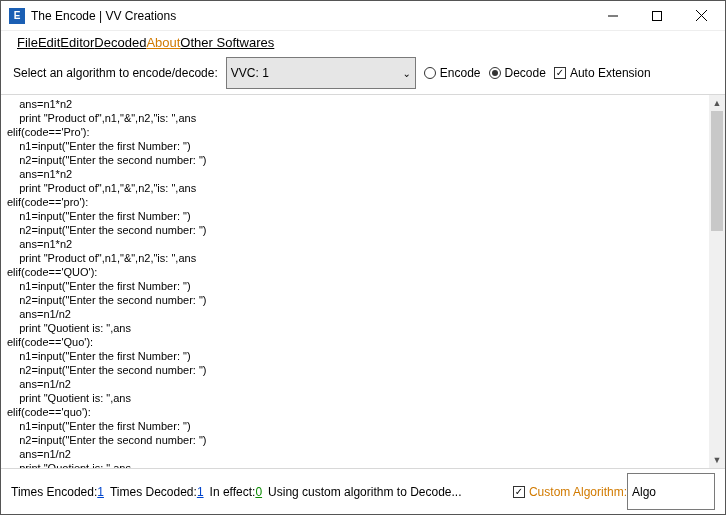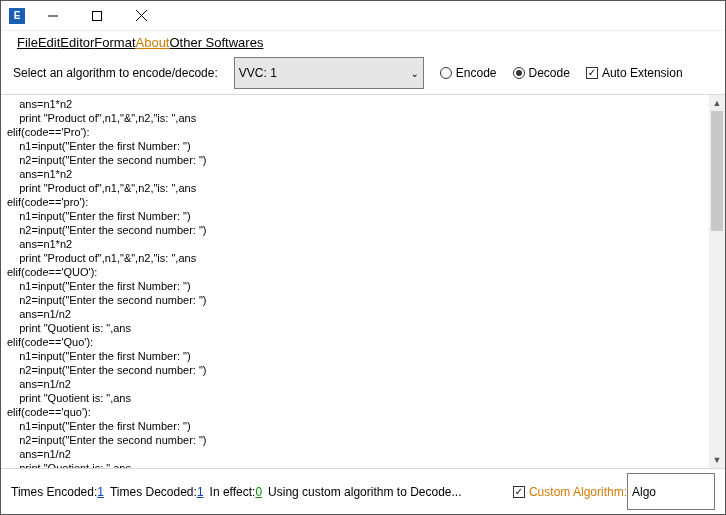--- a/index.html
+++ b/index.html
@@ -6,21 +6,21 @@
   body { font-family: "Segoe UI", Tahoma, sans-serif; font-size: 12px; background: #fff; width: 726px; height: 515px; overflow: hidden; display: flex; flex-direction: column; border: 1px solid #555;}
   .titlebar { display: flex; align-items: center; height: 30px; padding: 0 2px 0 8px; border-bottom: 1px solid #eee; }
   .app-icon { width: 16px; height: 16px; background: #1a5fb4; color: #fff; display: inline-flex; align-items: center; justify-content: center; font-size: 10px; font-weight: bold; margin-right: 6px; }
   .titlebar-title { flex: 1; font-size: 12px; }
   .win-btns { display: flex; }
   .win-btn { width: 44px; height: 30px; display: flex; align-items: center; justify-content: center; font-size: 14px; }
   .win-btn svg { display:block; }
   .menubar { display: flex; padding: 4px 16px; font-size: 13px; }
   .menubar span { text-decoration: underline; cursor: default; }
   .menubar .about { color: #d17a00; }
-  .toolbar { display: flex; align-items: center; gap: 16px; padding: 3px 12px 5px 12px; border-bottom: 1px solid #d8d8d8; font-size: 12px; }
+  .toolbar { display: flex; align-items: center; gap: 8px; padding: 3px 12px 5px 12px; border-bottom: 1px solid #d8d8d8; font-size: 12px; }
   .toolbar-label { white-space: nowrap; }
   .algo-select { flex: 0 0 190px; height: 32px; border: 1px solid #7a7a7a; background: #e6e6e6; padding: 0 4px; display: flex; align-items: center; justify-content: space-between; }
   .algo-select .chev { font-size: 10px; }
   .radio, .check { display: inline-flex; align-items: center; gap: 4px; }
   .radio .dot { width: 12px; height: 12px; border: 1px solid #333; border-radius: 50%; display:inline-flex; align-items:center; justify-content:center;}
   .radio.selected .dot::after { content:""; width:6px; height:6px; background:#333; border-radius:50%;}
   .check .box { width: 12px; height: 12px; border: 1px solid #333; display:inline-flex; align-items:center; justify-content:center; font-size:10px; line-height:1;}
   .decode-btn { background: #ff5a00; color: #fff; border: 1px solid #cc4800; padding: 3px 8px; font-size: 12px; margin-left:auto;}
   .editor { flex: 1; overflow: hidden; position: relative; border-bottom: 1px solid #d8d8d8;}
   .editor pre { font-family: Tahoma, "Segoe UI", sans-serif; font-size: 11px; line-height: 14px; padding: 2px 6px; white-space: pre; }
@@ -35,20 +35,21 @@
   .statusbar .sep { flex:0 0 6px;}
   .custom-label { color: #d17a00; }
   .algo-input { border: 1px solid #7a7a7a; height: 37px; width: 88px; padding: 0 4px; display:flex; align-items:center;}
   .spacer { flex:1; }
 </style>
 </head>
 <body>
 
 <div class="titlebar">
   <span class="app-icon">E</span>
+  <span class="titlebar-title">The Encode | VV Creations</span>
   <div class="win-btns">
     <div class="win-btn">
         <svg width="10" height="10">
           <line x1="0" y1="5" x2="10" y2="5" stroke="#000"></line>
         </svg>
       </div>
     <div class="win-btn">
         <svg width="10" height="10">
           <rect x="0.5" y="0.5" width="9" height="9" fill="none" stroke="#000"></rect>
         </svg>
@@ -59,21 +60,21 @@
           <line x1="11" y1="0" x2="0" y2="11" stroke="#000"></line>
         </svg>
       </div>
   </div>
 </div>
 
 <div class="menubar">
   <span>File</span>
   <span>Edit</span>
   <span>Editor</span>
-  <span>Format</span>
+  <span>Decoded</span>
   <span class="about">About</span>
   <span>Other Softwares</span>
 </div>
 
 <div class="toolbar">
   <span class="toolbar-label">Select an algorithm to encode/decode:</span>
   <div class="algo-select">
     <span>VVC: 1</span>
     <span class="chev">⌄</span>
   </div>

